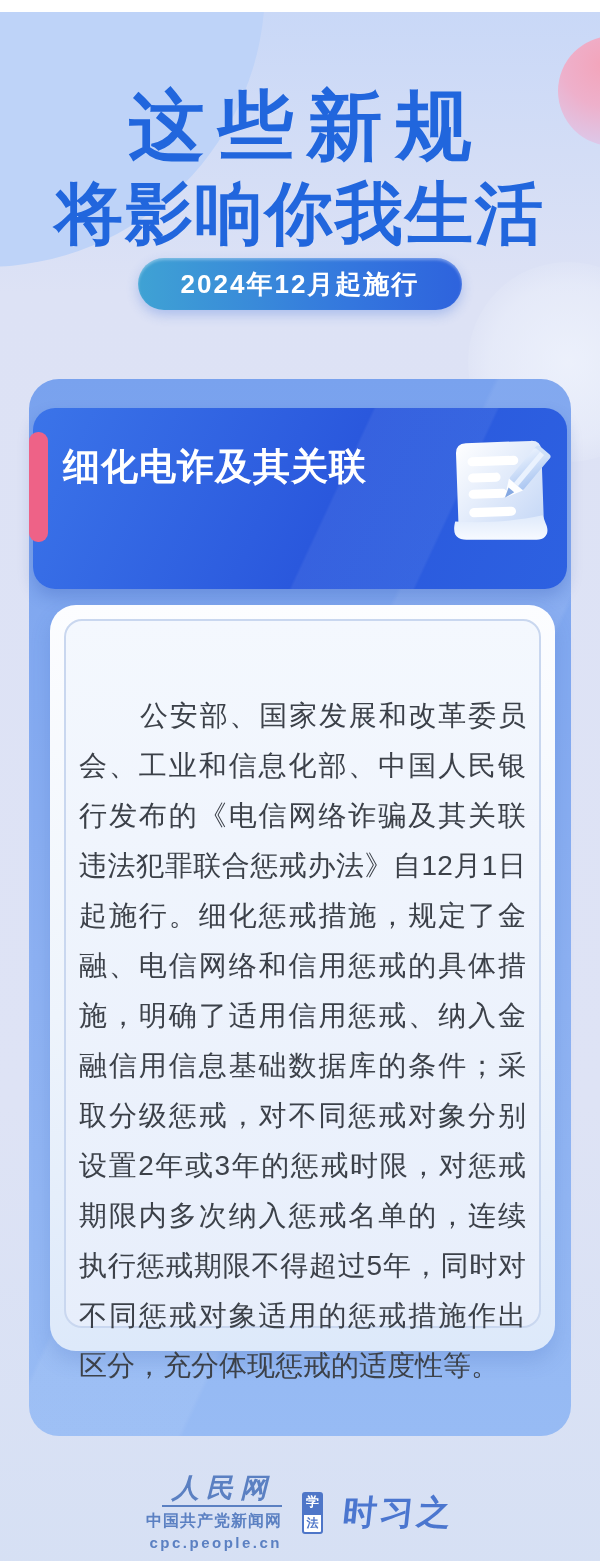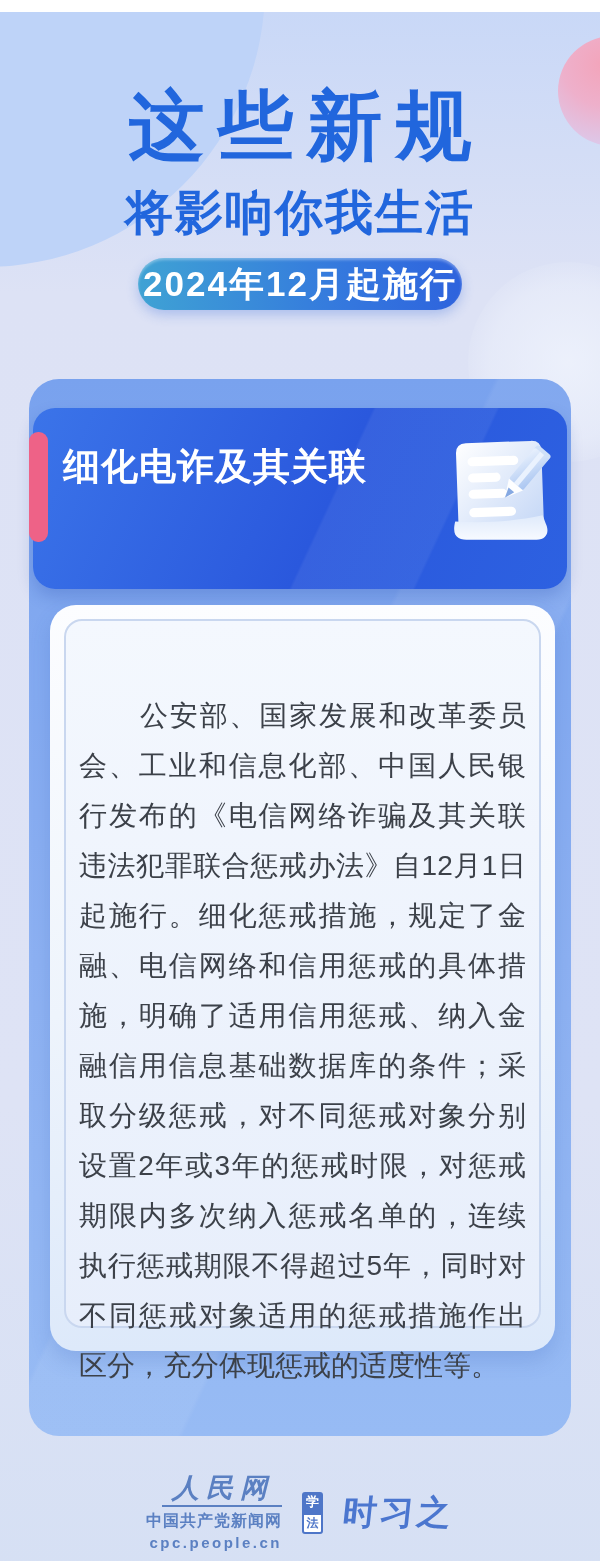--- a/index.html
+++ b/index.html
@@ -13,26 +13,26 @@
   .blob-tl { position:absolute; left:-295px; top:-305px; width:560px; height:560px; border-radius:50%;
     background:radial-gradient(circle, #bed3f8 0%, #bed3f8 86%, rgba(190,211,248,0) 100%); }
   .circle-pink { position:absolute; left:558px; top:24px; width:110px; height:110px; border-radius:50%;
     background:radial-gradient(circle at 42% 26%, #f3a4ba 0%, #eeb0cb 40%, #ddc8e9 78%, rgba(222,201,233,0) 100%); }
   .circle-soft { position:absolute; left:468px; top:250px; width:200px; height:200px; border-radius:50%;
     background:radial-gradient(circle, rgba(244,248,255,0.65) 0%, rgba(244,248,255,0.35) 55%, rgba(244,248,255,0) 78%); }
 
   
   .title { position:absolute; left:0; top:70px; width:100%; text-align:center; color:#2166dd; font-weight:900; }
   .title .l1 { font-size:76px; line-height:88px; letter-spacing:13px; padding-left:13px; }
-  .title .l2 { font-size:48px; line-height:86px; letter-spacing:2px; }
+  .title .l2 { font-size:68px; line-height:86px; letter-spacing:2px; }
 
   
   .badge { position:absolute; left:138px; top:246px; width:324px; height:52px; border-radius:27px;
     background:linear-gradient(90deg,#3fa2d4 0%, #3477de 65%, #2e63dd 100%);
-    color:#ffffff; font-size:35px; font-weight:800; letter-spacing:2px;
+    color:#ffffff; font-size:26px; font-weight:800; letter-spacing:2px;
     display:flex; align-items:center; justify-content:center;
     box-shadow:inset 0 2px 3px rgba(255,255,255,0.35), 0 5px 12px rgba(60,110,220,0.30); }
 
   
   .panel { position:absolute; left:29px; top:367px; width:542px; height:1057px; border-radius:30px;
     background:linear-gradient(180deg,#79a2ee 0%, #8db1f2 55%, #97bbf4 100%); }
   .panel::before { content:""; position:absolute; inset:0; border-radius:30px;
     background:linear-gradient(115deg, rgba(255,255,255,0) 45%, rgba(255,255,255,0.07) 45.5%, rgba(255,255,255,0.07) 62%, rgba(255,255,255,0) 62.5%); }
 
   

